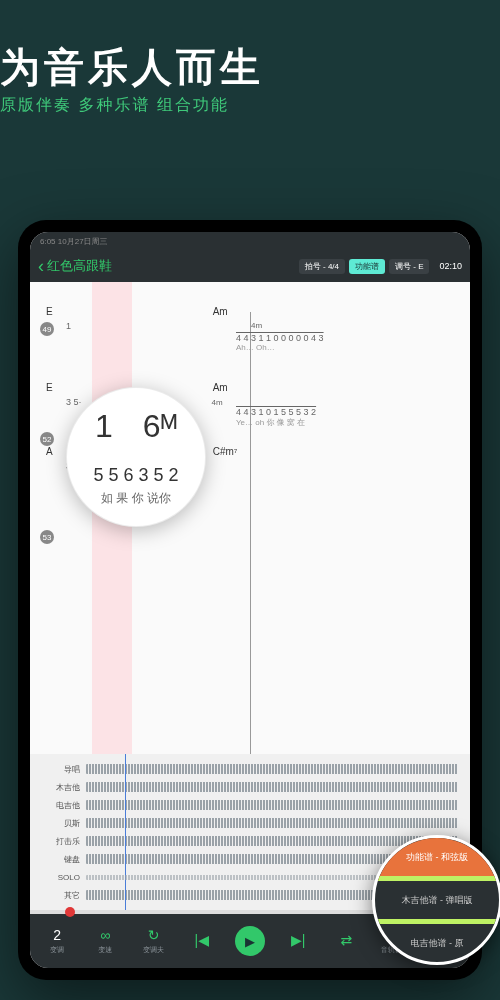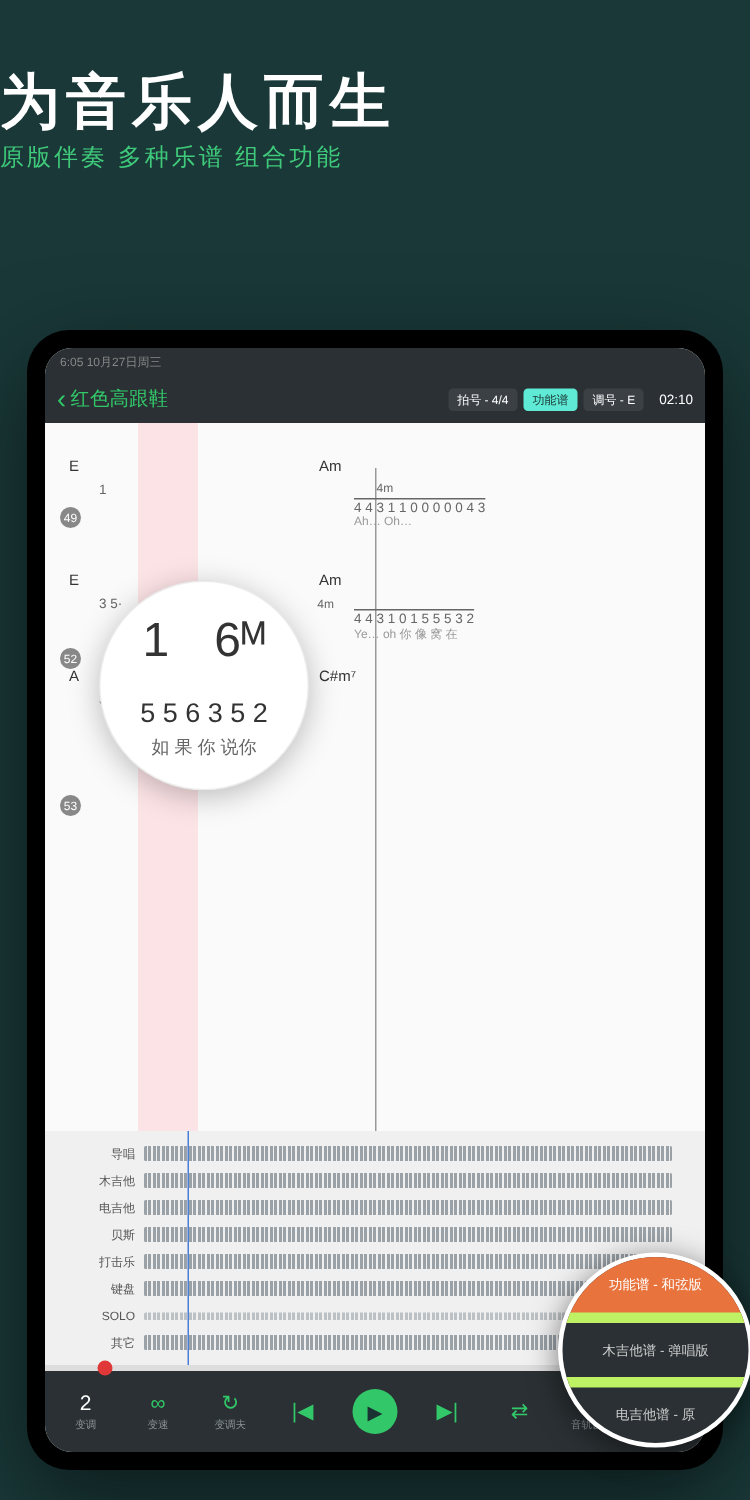--- a/index.html
+++ b/index.html
@@ -23,35 +23,35 @@
 .chord-line{font-size:10px;color:#333;margin:14px 0 4px}
 .bar-marker{position:absolute;left:10px;width:14px;height:14px;background:#888;color:#fff;border-radius:50%;font-size:8px;display:flex;align-items:center;justify-content:center}
 .note-row{display:flex;gap:40px;margin:2px 0;font-size:9px}
 .lyric-row{display:flex;gap:44px;font-size:8px;color:#999;margin-bottom:8px}
 .divider-v{position:absolute;top:30px;bottom:0;width:1px;background:#999;left:50%}
 .magnifier{position:absolute;top:105px;left:36px;width:140px;height:140px;border-radius:50%;background:#fff;box-shadow:0 4px 20px rgba(0,0,0,.25);display:flex;flex-direction:column;align-items:center;justify-content:center;z-index:10;border:1px solid rgba(0,0,0,.08)}
 .magnifier .big-num{font-size:32px;color:#333;display:flex;gap:30px}
 .magnifier .med-num{font-size:18px;color:#333;margin-top:20px;display:flex;gap:10px}
 .magnifier .med-ly{font-size:12px;color:#666;margin-top:4px;display:flex;gap:8px}
 .pink-band{position:absolute;top:0;left:62px;width:40px;height:100%;background:rgba(255,182,193,.35);z-index:1}
-.tracks{background:#f0f0f0;padding:6px 22px;font-size:8px;position:relative}
+.tracks{background:#f0f0f0;padding:6px 12px;font-size:8px;position:relative}
 .track-row{display:flex;align-items:center;height:18px;gap:6px}
 .track-label{width:38px;color:#555;text-align:right}
 .wave{flex:1;height:10px;background:repeating-linear-gradient(90deg,#9aa2a8 0 2px,transparent 2px 3px);border-radius:1px}
 .wave.thin{height:5px;opacity:.6}
 .playhead{position:absolute;top:0;bottom:0;left:95px;width:1px;background:#4a7dd8}
 .progress{height:4px;background:#ddd;position:relative}
 .progress-dot{position:absolute;left:8%;top:-3px;width:10px;height:10px;background:#e03838;border-radius:50%}
 .controls{height:54px;background:#2a3033;display:flex;align-items:center;padding:0 4px;gap:2px}
 .ctrl{flex:1;display:flex;flex-direction:column;align-items:center;color:#8a9298;font-size:7px;gap:2px}
 .ctrl-icon{color:#32c86a;font-size:14px}
 .ctrl-num{color:#fff;font-size:14px}
 .play-btn{width:30px;height:30px;background:#32c86a;border-radius:50%;display:flex;align-items:center;justify-content:center;color:#1a3333;font-size:13px}
 .popup{position:absolute;bottom:15px;right:-20px;width:130px;height:130px;border-radius:50%;background:#2a3033;border:3px solid #fff;box-shadow:0 4px 20px rgba(0,0,0,.5);z-index:30;overflow:hidden;display:flex;flex-direction:column}
-.popup-item{flex:1;display:flex;align-items:center;justify-content:center;font-size:9px;color:#ccc;border-bottom:7px solid #bef264}
+.popup-item{flex:1;display:flex;align-items:center;justify-content:center;font-size:9px;color:#ccc;border-bottom:5px solid #bef264}
 .popup-item.active{background:#e8733c;color:#fff}
 .popup-item:last-child{border:none}
 </style>
 </head>
 <body>
 
 <div class="hero">
   <div class="hero-title">为音乐人而生</div>
   <div class="hero-sub">原版伴奏  多种乐谱  组合功能</div>
 </div>
@@ -67,21 +67,21 @@
           <span class="pill dark">调号 - E</span>
         </div>
       <div class="time">02:10</div>
     </div>
 
     <div class="sheet">
       <div class="pink-band"></div>
       <div class="divider-v"></div>
       <div class="sheet-content" id="sheet-content">
           <div class="chord-line">E<span style="margin-left:160px">Am</span></div>
-          <div class="bar-marker" style="top:56px">49</div>
+          <div class="bar-marker" style="top:40px">49</div>
           <div class="note-row" style="margin-left:20px">1<span style="margin-left:140px;font-size:8px">4m</span></div>
           <div style="margin-left:190px;font-size:9px;text-decoration:overline">4   4 3   1 1      0 0 0 0     0     4   3</div>
           <div class="lyric-row" style="margin-left:190px">Ah…                                             Oh…</div>
           <div class="chord-line" style="margin-top:30px">E<span style="margin-left:160px">Am</span></div>
           <div class="bar-marker" style="top:150px">52</div>
           <div style="margin-left:20px;font-size:9px">3    5·<span style="margin-left:130px;font-size:8px">4m</span></div>
           <div style="margin-left:190px;font-size:9px;text-decoration:overline">4   4 3   1       0 1 5 5    5   3 2</div>
           <div class="lyric-row" style="margin-left:190px">Ye…                         oh 你  像  窝  在</div>
           <div class="chord-line" style="margin-top:18px">A<span style="margin-left:160px">C#m⁷</span></div>
           <div class="bar-marker" style="top:248px">53</div>

